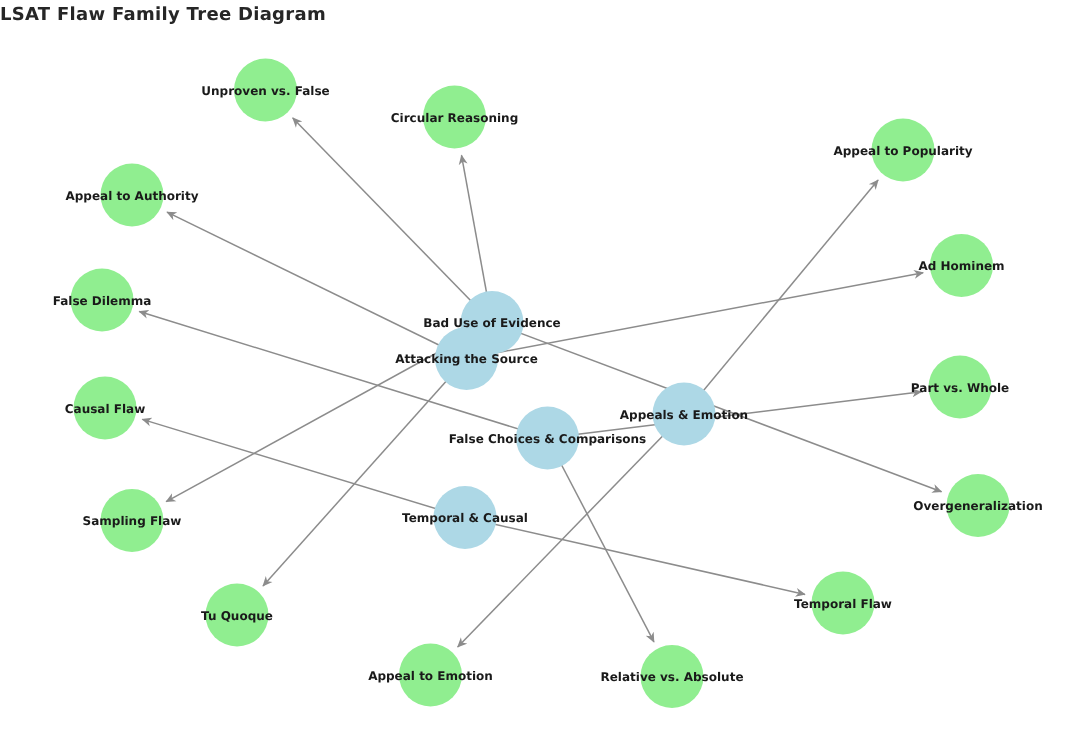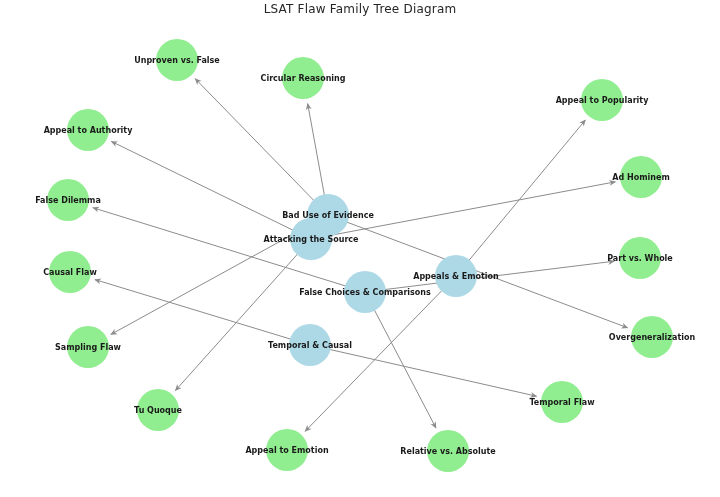--- a/index.html
+++ b/index.html
@@ -6,23 +6,22 @@
   .canvas{
     position:relative;
     width:720px;height:497px;
     background:#ffffff;
     font-family:"DejaVu Sans","Liberation Sans",sans-serif;
     overflow:hidden;
   }
   .title{
     position:absolute;
     top:2px;left:0;width:720px;
-    text-align:center;
     font-size:12px;
-    font-weight:normal;
+    font-weight:bold;
     color:#262626;
     letter-spacing:.2px;
   }
   svg{position:absolute;top:0;left:0;}
   .node-label{
     font-size:8px;
     font-weight:bold;
     fill:#1a1a1a;
   }
 </style>

